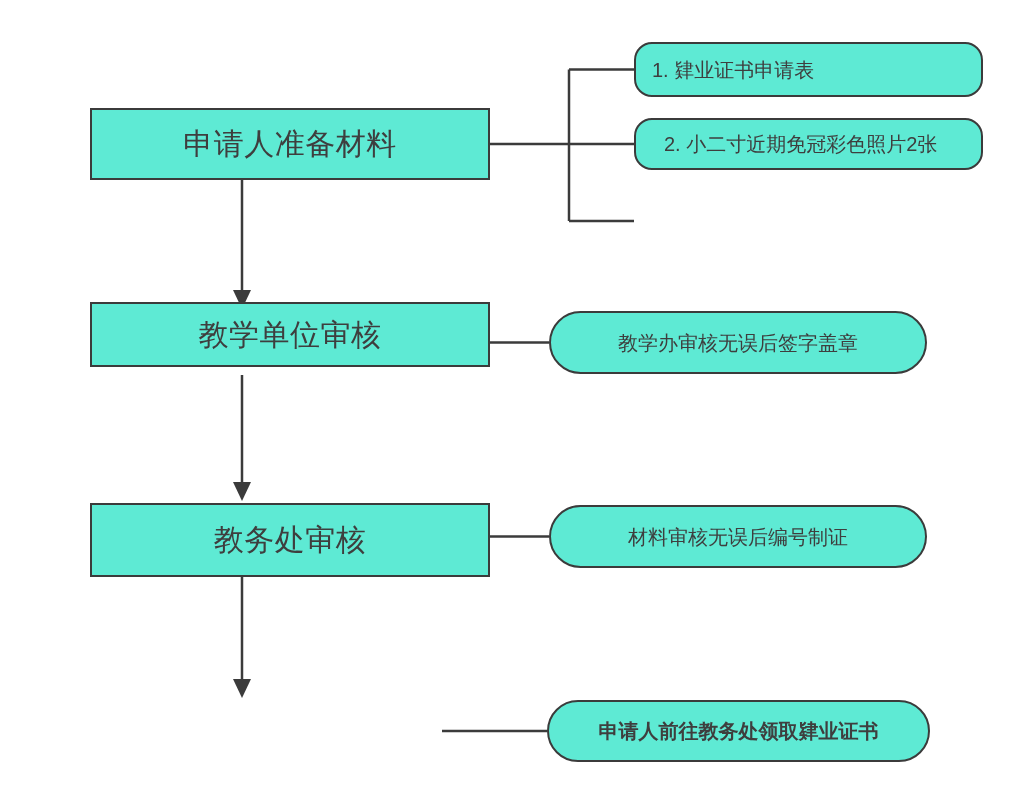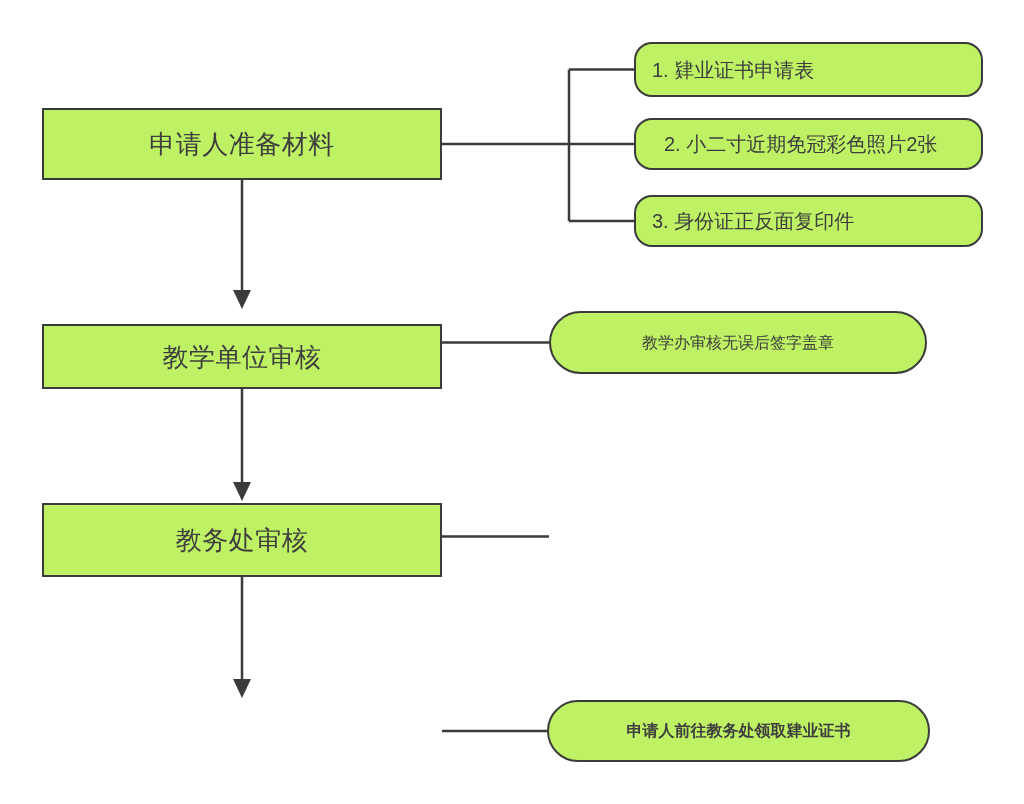--- a/index.html
+++ b/index.html
@@ -21,39 +21,40 @@
     top: 0;
     width: 1024px;
     height: 804px;
   }
   .node {
     position: absolute;
     box-sizing: border-box;
     display: flex;
     align-items: center;
     justify-content: center;
-    background: #bef264;
+    background: #5eead4;
     border: 2.5px solid #3b3b3b;
     color: #3e3e3e;
     line-height: 1;
     white-space: nowrap;
   }
   .step-box {
-    font-size: 26px;
+    font-size: 30px;
     letter-spacing: 0.5px;
+    margin-left: 48px;
   }
   .round-box {
     border-radius: 18px;
     font-size: 20px;
     justify-content: flex-start;
     padding-left: 16px;
   }
   .pill-box {
     border-radius: 999px;
-    font-size: 16px;
+    font-size: 20px;
   }
 </style>
 </head>
 <body>
 
 <div class="canvas">
 
   <svg class="connectors" viewBox="0 0 1024 804">
     <g fill="none" stroke-width="2.5" stroke="#3b3b3b">
 
@@ -74,43 +75,43 @@
       <polygon points="233,290 251,290 242,309"></polygon>
       <polygon points="233,482 251,482 242,501"></polygon>
       <polygon points="233,679 251,679 242,698"></polygon>
     </g>
   </svg>
 
   <div class="node step-box" style="left:42px; top:108px; width:400px; height:72px;">
     <span>申请人准备材料</span>
   </div>
 
-  <div class="node step-box" style="left:42px; top:324px; width:400px; height:65px;">
+  <div class="node step-box" style="left:42px; top:302px; width:400px; height:65px;">
     <span>教学单位审核</span>
   </div>
 
   <div class="node step-box" style="left:42px; top:503px; width:400px; height:74px;">
     <span>教务处审核</span>
   </div>
 
 
   <div class="node round-box" style="left:634px; top:42px; width:349px; height:55px;">
     <span>1. 肄业证书申请表</span>
   </div>
 
   <div class="node round-box" style="left:634px; top:118px; width:349px; height:52px;padding-left:28px;">
     <span>2. 小二寸近期免冠彩色照片2张</span>
   </div>
 
-  <div class="node round-box" style="left:634px; top:195px; width:349px; height:52px;">
-    <span>3. 身份证正反面复印件</span>
-  </div>
 
   <div class="node pill-box" style="left:549px; top:311px; width:378px; height:63px;">
     <span>教学办审核无误后签字盖章</span>
   </div>
 
+  <div class="node pill-box" style="left:549px; top:505px; width:378px; height:63px;">
+    <span>材料审核无误后编号制证</span>
+  </div>
 
   <div class="node pill-box" style="left:547px; top:700px; width:383px; height:62px;font-weight:bold;">
     <span>申请人前往教务处领取肄业证书</span>
   </div>
 
 </div>
 
 </body></html>

